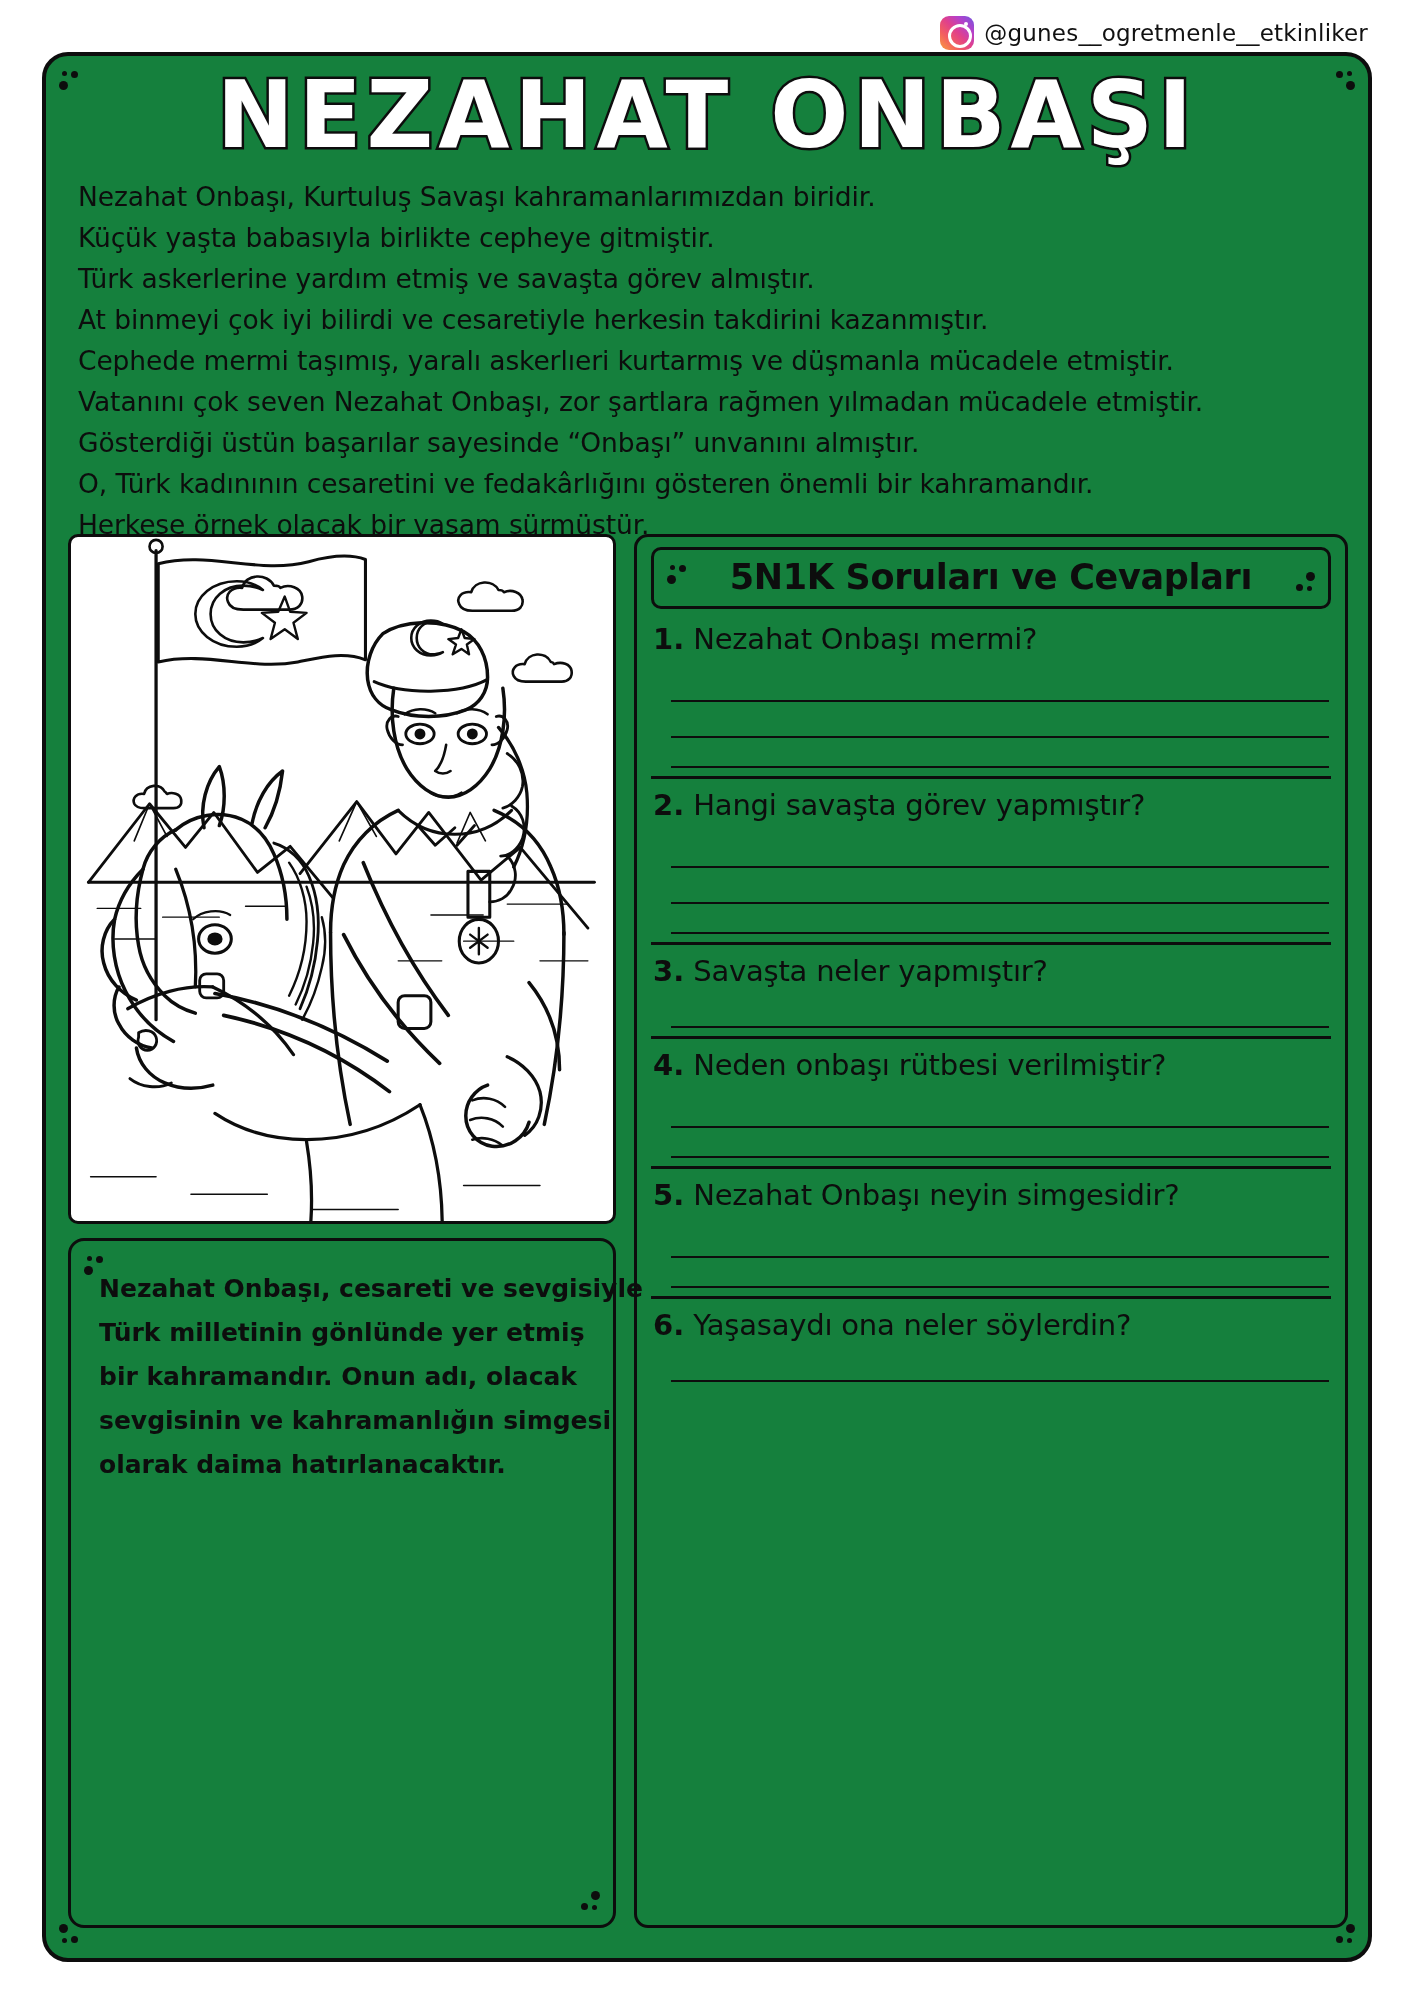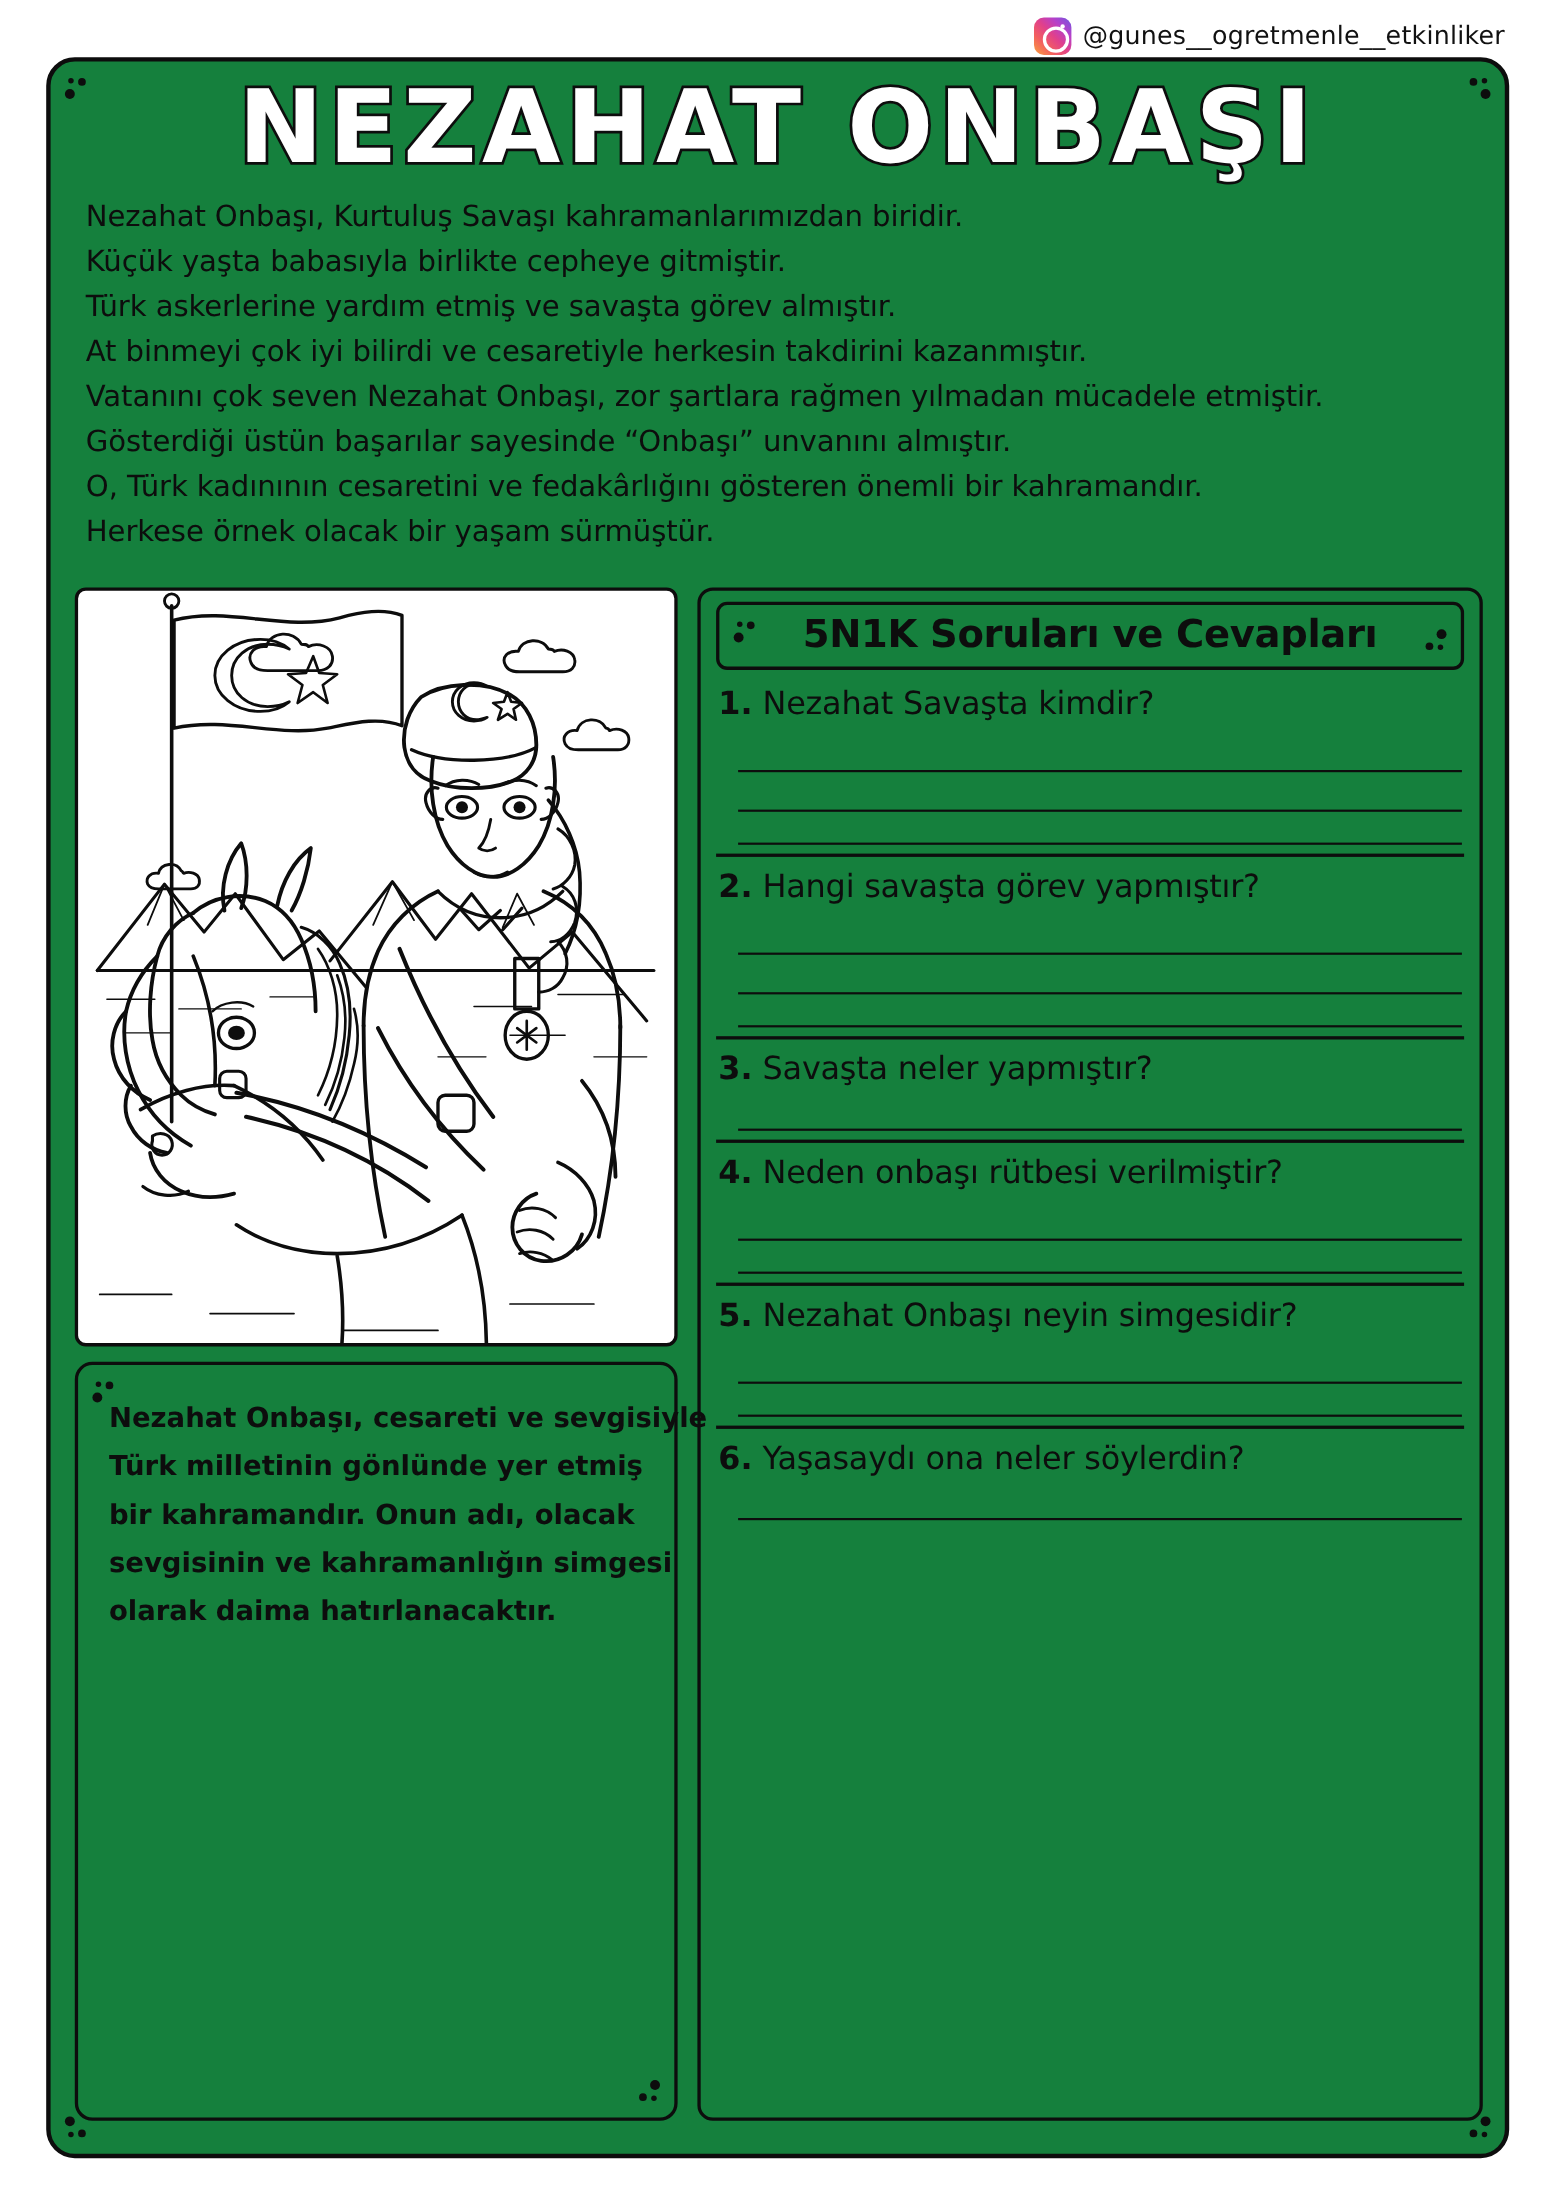--- a/index.html
+++ b/index.html
@@ -265,20 +265,21 @@
 
   <div class="title-wrap">
     <div class="title">NEZAHAT ONBAŞI</div>
   </div>
 
   <div class="passage">
     <p>Nezahat Onbaşı, Kurtuluş Savaşı kahramanlarımızdan biridir.</p>
     <p>Küçük yaşta babasıyla birlikte cepheye gitmiştir.</p>
     <p>Türk askerlerine yardım etmiş ve savaşta görev almıştır.</p>
     <p>At binmeyi çok iyi bilirdi ve cesaretiyle herkesin takdirini kazanmıştır.</p>
+    <p>Cephede mermi taşımış, yaralı askerlıeri kurtarmış ve düşmanla mücadele etmiştir.</p>
     <p>Vatanını çok seven Nezahat Onbaşı, zor şartlara rağmen yılmadan mücadele etmiştir.</p>
     <p>Gösterdiği üstün başarılar sayesinde “Onbaşı” unvanını almıştır.</p>
     <p>O, Türk kadınının cesaretini ve fedakârlığını gösteren önemli bir kahramandır.</p>
     <p>Herkese örnek olacak bir yaşam sürmüştür.</p>
   </div>
 
   <div class="columns">
 
     <div class="col-left">
 
@@ -429,21 +430,21 @@
               <span class="d1"></span>
               <span class="d2"></span>
               <span class="d3"></span>
             </div>
           <h2>5N1K Soruları ve Cevapları</h2>
         </div>
 
         <div class="qitem">
           <div class="qrow">
             <span class="qnum">1.</span>
-            <span class="qtext">Nezahat Savaşta kimdir?</span>
+            <span class="qtext">Nezahat Onbaşı mermi?</span>
           </div>
           <div class="answer-lines">
             <div class="aline"></div>
             <div class="aline"></div>
             <div class="aline"></div>
           </div>
         </div>
 
         <div class="qitem">
           <div class="qrow">

